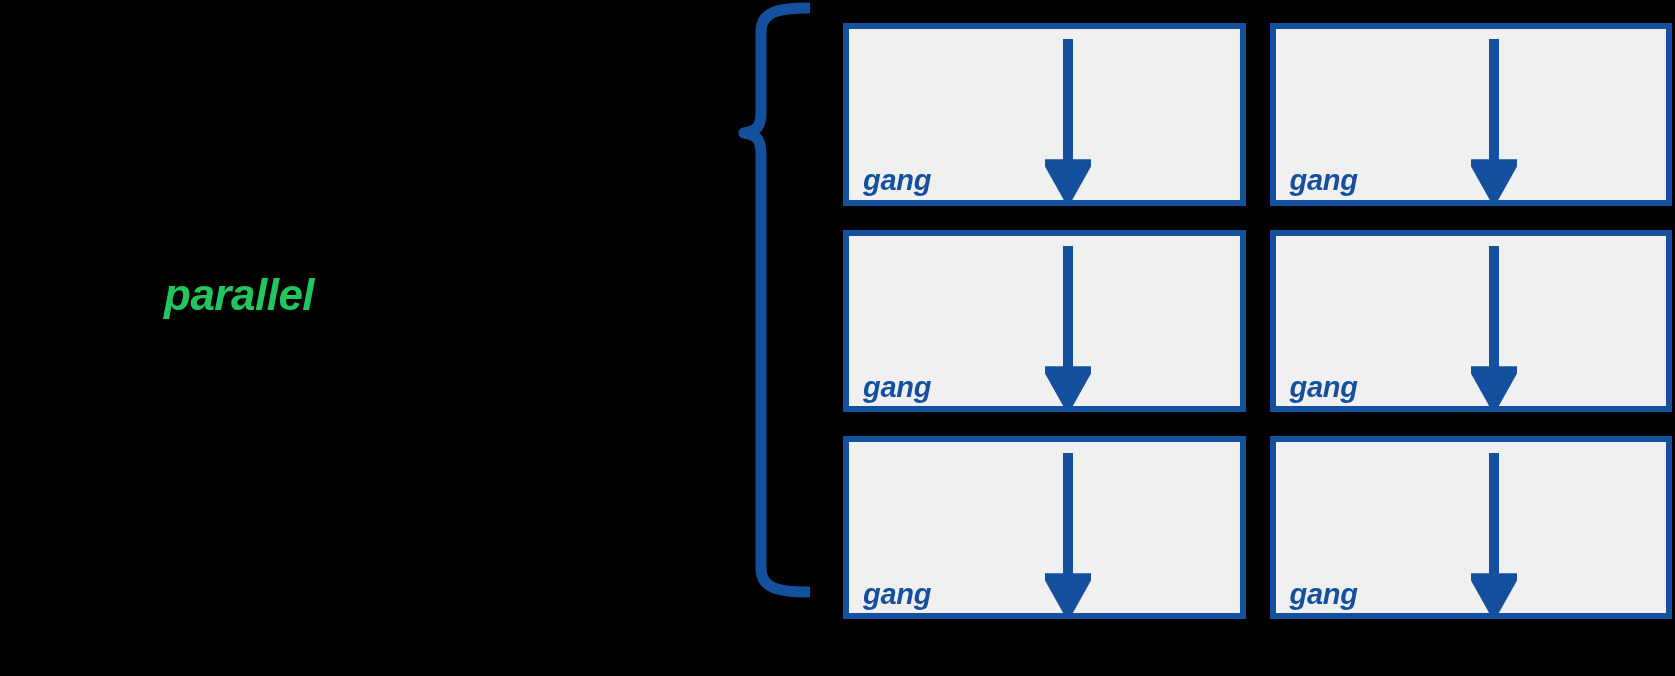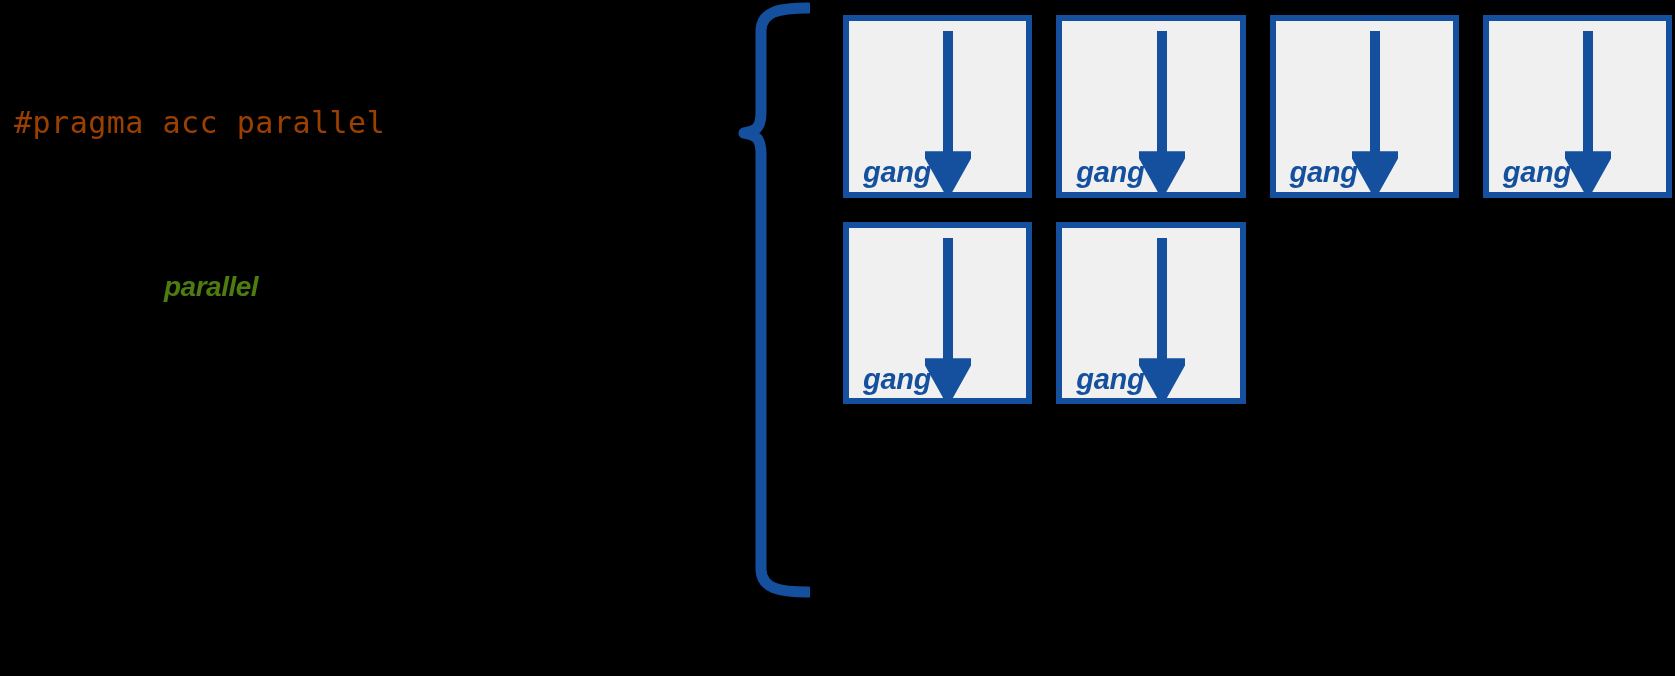--- a/index.html
+++ b/index.html
@@ -31,22 +31,22 @@
     color: #9C4000;
     white-space: pre;
     line-height: 1;
   }
 
   .kw-label {
     position: absolute;
     font-family: "Liberation Sans", sans-serif;
     font-style: italic;
     font-weight: bold;
-    font-size: 28px;
-    color: #4d7c0f;
+    font-size: 44px;
+    color: #22c55e;
     white-space: pre;
     line-height: 1;
     letter-spacing: -0.5px;
   }
   .kw-parallel { left: 164px; top: 273px; }
   .kw-gangs    { left: 152px; top: 425px; }
 
   
   .brace-wrap {
     position: absolute;
@@ -54,25 +54,25 @@
     top: 0px;
     width: 110px;
     height: 676px;
     pointer-events: none;
   }
 
   
   .gang-grid {
     position: absolute;
     left: 843px;
-    top: 15px;
+    top: 23px;
     width: 829px;
     height: 596px;
     display: grid;
-    grid-template-columns: 1fr 1fr 1fr 1fr;
+    grid-template-columns: 1fr 1fr;
     grid-template-rows: 1fr 1fr 1fr;
     column-gap: 11px;
     row-gap: 11px;
     gap: 24px;
   }
 
   .gang-cell {
     position: relative;
     background: #F0F0F0;
     border: 6px solid #15509F;
@@ -101,21 +101,20 @@
     width: 46px;
     height: 94%;
     transform: translateX(-50%);
   }
 </style>
 </head>
 <body>
 
 <div id="canvas">
 
-  <div class="code-text">#pragma acc parallel</div>
 
   <div class="kw-label kw-parallel">parallel</div>
 
 
   <div class="brace-wrap">
     <svg width="110" height="676" viewBox="0 0 110 676">
       <path d="M 108 8
                C 78 8, 62 12, 61 30
                L 61 112
                C 61 128, 56 131, 44 133

